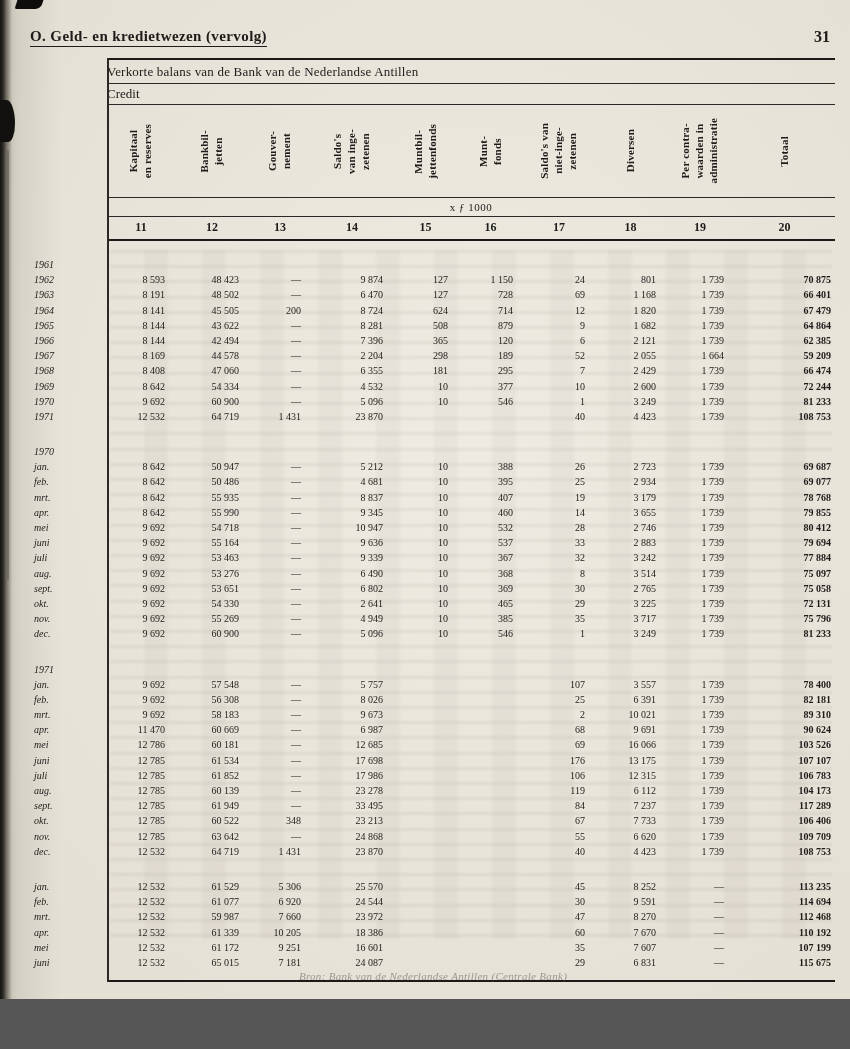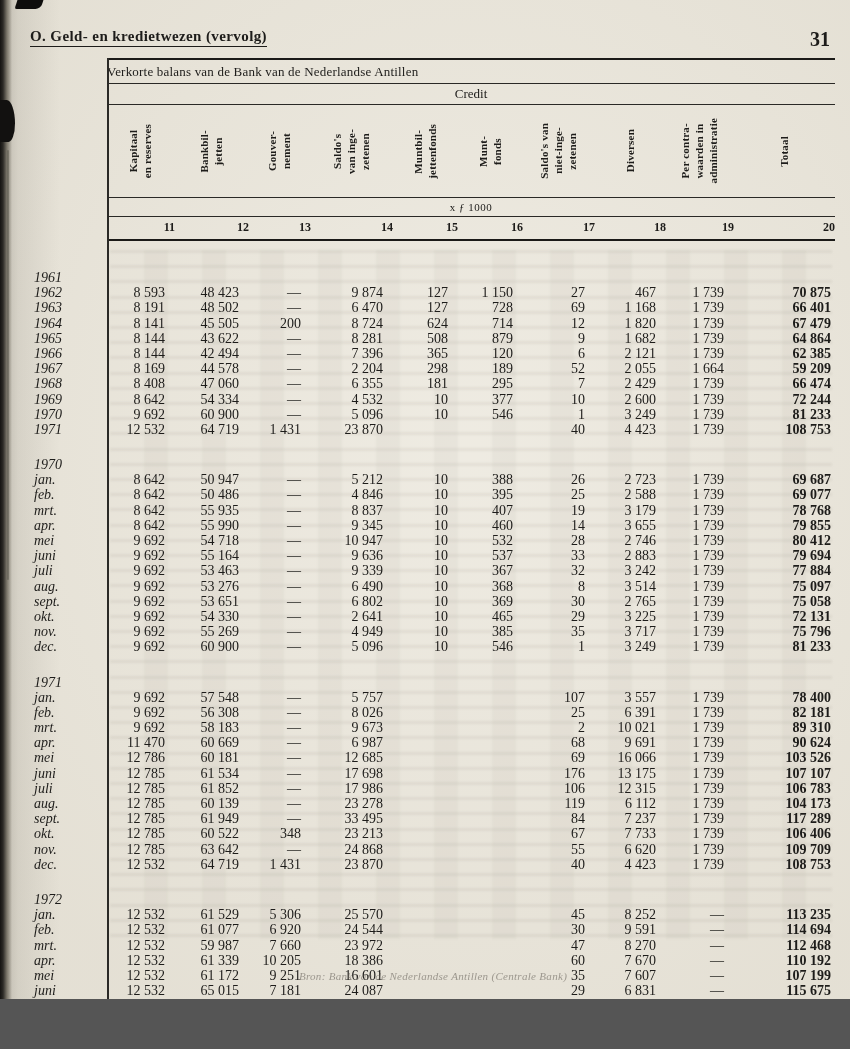--- a/index.html
+++ b/index.html
@@ -22,47 +22,47 @@
   .corner-mark{position:absolute;left:16px;top:0;width:26px;height:9px;background:#0e0d0c;transform:skewX(-18deg);border-radius:0 0 5px 2px;}
 
   .ghost{position:absolute;left:110px;top:250px;right:18px;bottom:60px;pointer-events:none;
     background:
       repeating-linear-gradient(180deg,rgba(115,110,96,.085) 0 3px,rgba(115,110,96,0) 3px 15.2px),
       repeating-linear-gradient(90deg,rgba(115,110,96,0) 0 34px,rgba(115,110,96,.05) 34px 58px);
     filter:blur(1.1px);}
 
   .page-header{position:absolute;top:28px;left:30px;right:16px;display:flex;justify-content:space-between;align-items:flex-start;}
   .section-title{font-weight:bold;font-size:15px;letter-spacing:.4px;border-bottom:1.5px solid #1d1c1a;padding-bottom:1px;}
-  .page-number{font-weight:bold;font-size:20px;padding-right:4px;}
+  .page-number{font-weight:bold;font-size:16px;padding-right:4px;}
 
   .table-wrap{
     position:absolute;left:22px;top:58px;width:813px;
     --datacols:68px 74px 62px 82px 65px 65px 72px 71px 68px 101px;
   }
   .vline{position:absolute;left:85px;top:0;bottom:0;width:1.5px;background:#2a2926;}
   .hr{margin-left:85px;border-top:1px solid #2a2926;height:0;}
   .hr.thick{border-top:2.5px solid #1b1a18;}
   .hr.bottom{margin-top:10px;border-top:2px solid #1b1a18;}
 
   .tbl-title{margin-left:85px;font-size:13px;padding:4px 0 3px;letter-spacing:.2px;}
-  .tbl-subtitle{margin-left:85px;text-align:center;font-size:13px;padding:2px 0;}
+  .tbl-subtitle{margin-left:85px;font-size:13px;padding:2px 0;}
 
   .col-heads{margin-left:85px;display:grid;grid-template-columns:var(--datacols);height:92px;}
   .col-head{display:flex;align-items:center;justify-content:center;overflow:hidden;}
   .col-head span{
     writing-mode:vertical-rl;transform:rotate(180deg);
     white-space:pre-line;font-size:11px;font-weight:bold;line-height:1.25;
     text-align:center;letter-spacing:.2px;
   }
 
   .unit-row{margin-left:85px;text-align:center;font-size:11px;font-weight:normal;padding:3px 0;letter-spacing:.5px;}
   .col-nums{margin-left:85px;display:grid;grid-template-columns:var(--datacols);font-weight:bold;font-size:12px;padding:3px 0 4px;}
-  .col-num{text-align:right;}
-
-  .tbl-body{padding-top:29px;font-size:14px;}
+  .col-num{text-align:center;}
+
+  .tbl-body{padding-top:16px;font-size:10px;}
   .group + .group{margin-top:20px;}
   .row{display:grid;grid-template-columns:85px var(--datacols);height:15.2px;line-height:15.2px;}
   .lbl{font-style:italic;padding-left:12px;white-space:nowrap;}
   .c{text-align:right;padding-right:10px;font-variant-numeric:tabular-nums;white-space:nowrap;}
   .c.c10{padding-right:4px;font-weight:bold;}
 
   .bleed-footer{
     position:absolute;left:0;right:0;top:970px;text-align:center;
     color:rgba(92,88,80,.55);font-size:11px;font-style:italic;
     filter:blur(.4px);letter-spacing:.3px;margin-left:16px;
@@ -165,22 +165,22 @@
             <div class="c c10"></div>
           </div>
           <div class="row">
             <div class="lbl">1962</div>
             <div class="c c1">8 593</div>
             <div class="c c2">48 423</div>
             <div class="c c3">—</div>
             <div class="c c4">9 874</div>
             <div class="c c5">127</div>
             <div class="c c6">1 150</div>
-            <div class="c c7">27</div>
-            <div class="c c8">467</div>
+            <div class="c c7">24</div>
+            <div class="c c8">801</div>
             <div class="c c9">1 739</div>
             <div class="c c10">70 875</div>
           </div>
           <div class="row">
             <div class="lbl">1963</div>
             <div class="c c1">8 191</div>
             <div class="c c2">48 502</div>
             <div class="c c3">—</div>
             <div class="c c4">6 470</div>
             <div class="c c5">127</div>
@@ -320,25 +320,25 @@
             <div class="c c7">26</div>
             <div class="c c8">2 723</div>
             <div class="c c9">1 739</div>
             <div class="c c10">69 687</div>
           </div>
           <div class="row">
             <div class="lbl">feb.</div>
             <div class="c c1">8 642</div>
             <div class="c c2">50 486</div>
             <div class="c c3">—</div>
-            <div class="c c4">4 846</div>
+            <div class="c c4">4 681</div>
             <div class="c c5">10</div>
             <div class="c c6">395</div>
             <div class="c c7">25</div>
-            <div class="c c8">2 588</div>
+            <div class="c c8">2 934</div>
             <div class="c c9">1 739</div>
             <div class="c c10">69 077</div>
           </div>
           <div class="row">
             <div class="lbl">mrt.</div>
             <div class="c c1">8 642</div>
             <div class="c c2">55 935</div>
             <div class="c c3">—</div>
             <div class="c c4">8 837</div>
             <div class="c c5">10</div>
@@ -632,33 +632,20 @@
             <div class="c c5"></div>
             <div class="c c6"></div>
             <div class="c c7">40</div>
             <div class="c c8">4 423</div>
             <div class="c c9">1 739</div>
             <div class="c c10">108 753</div>
           </div>
         </div>
         <div class="group">
           <div class="row">
-            <div class="lbl">1972</div>
-            <div class="c c1"></div>
-            <div class="c c2"></div>
-            <div class="c c3"></div>
-            <div class="c c4"></div>
-            <div class="c c5"></div>
-            <div class="c c6"></div>
-            <div class="c c7"></div>
-            <div class="c c8"></div>
-            <div class="c c9"></div>
-            <div class="c c10"></div>
-          </div>
-          <div class="row">
             <div class="lbl">jan.</div>
             <div class="c c1">12 532</div>
             <div class="c c2">61 529</div>
             <div class="c c3">5 306</div>
             <div class="c c4">25 570</div>
             <div class="c c5"></div>
             <div class="c c6"></div>
             <div class="c c7">45</div>
             <div class="c c8">8 252</div>
             <div class="c c9">—</div>

